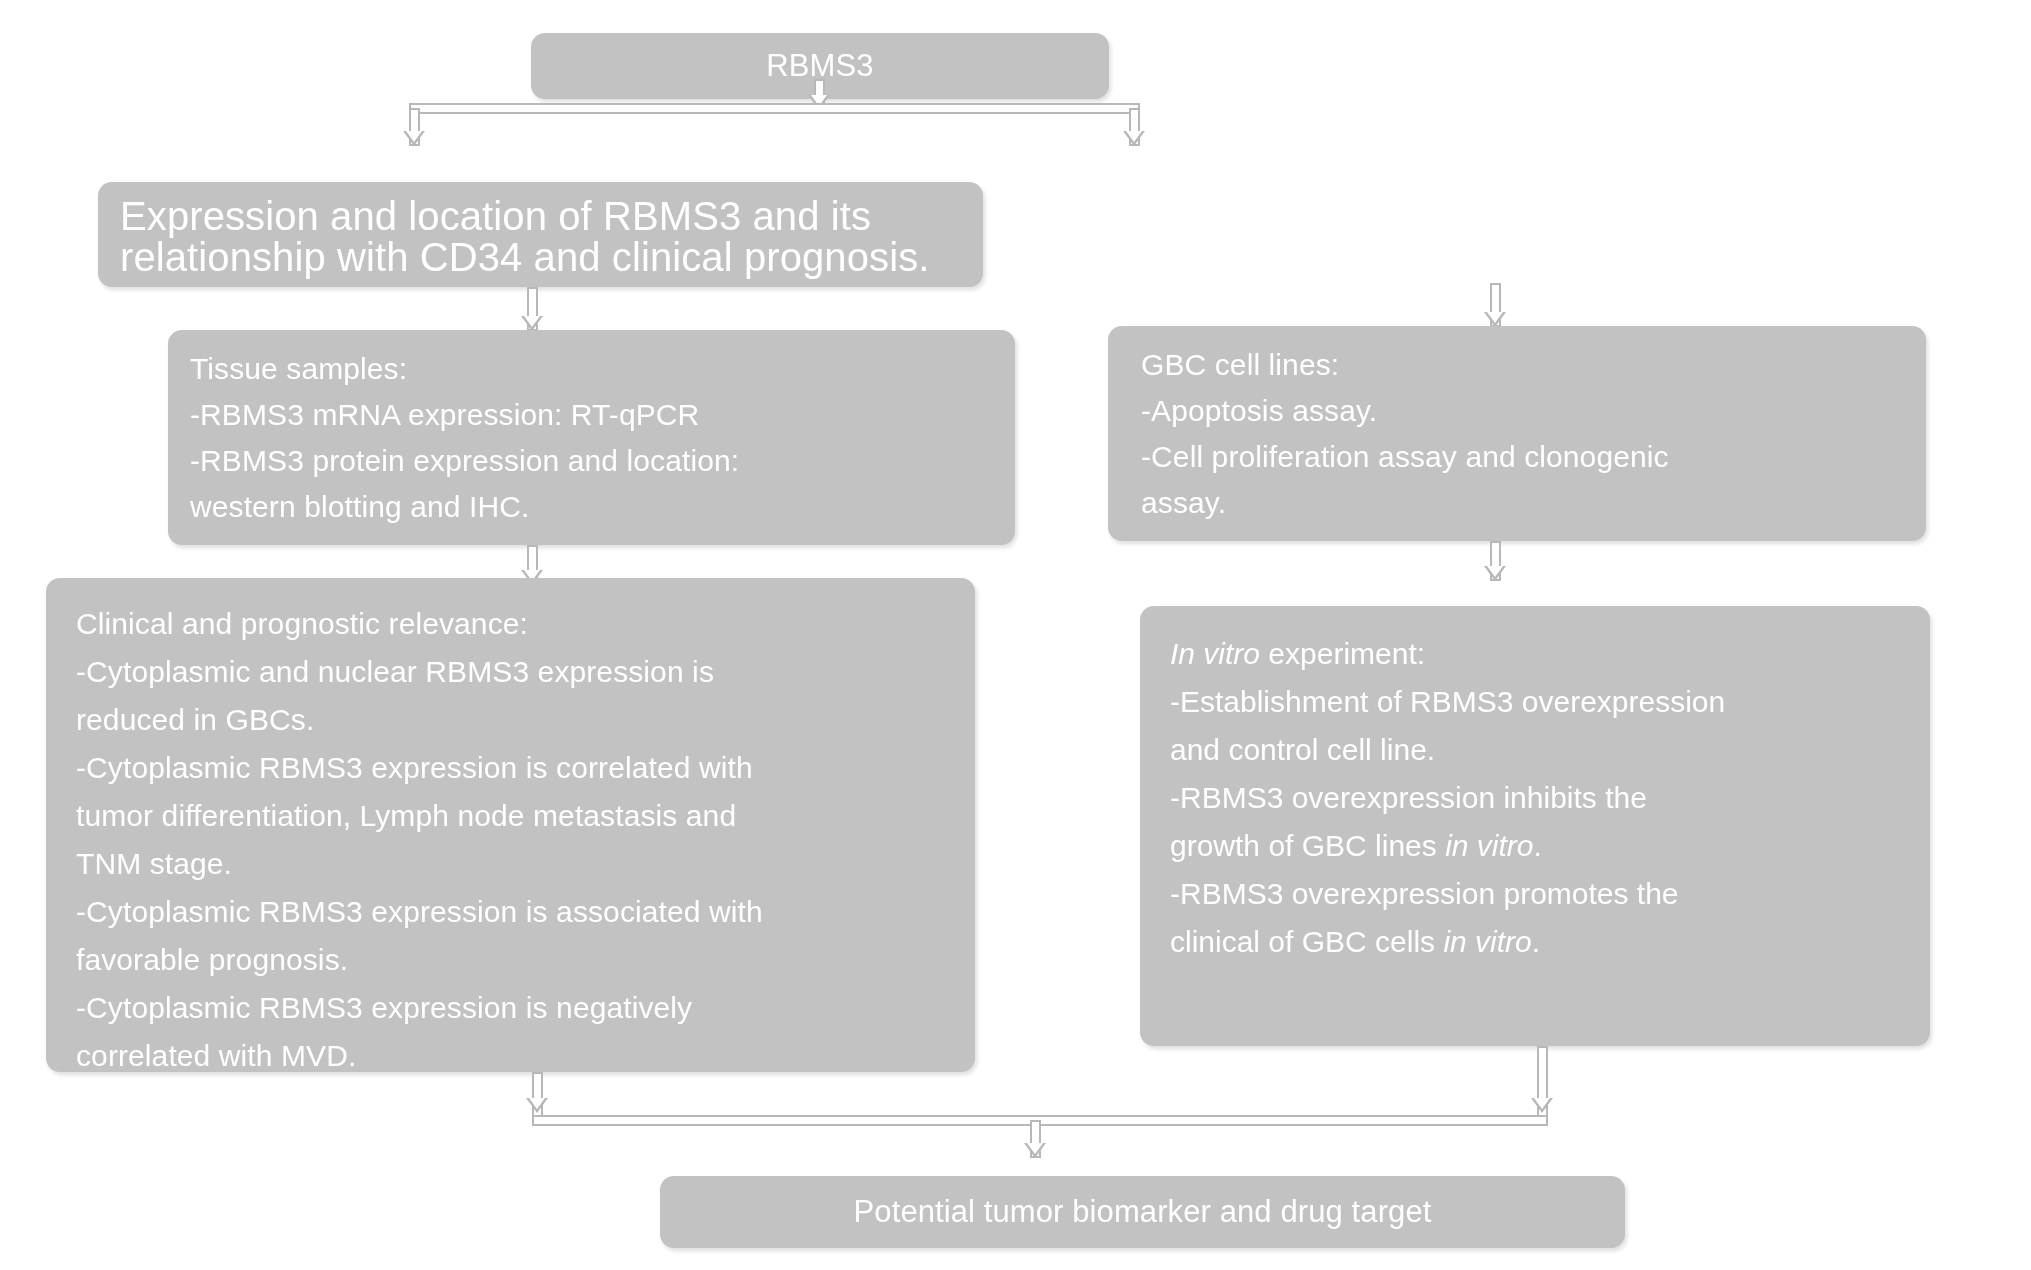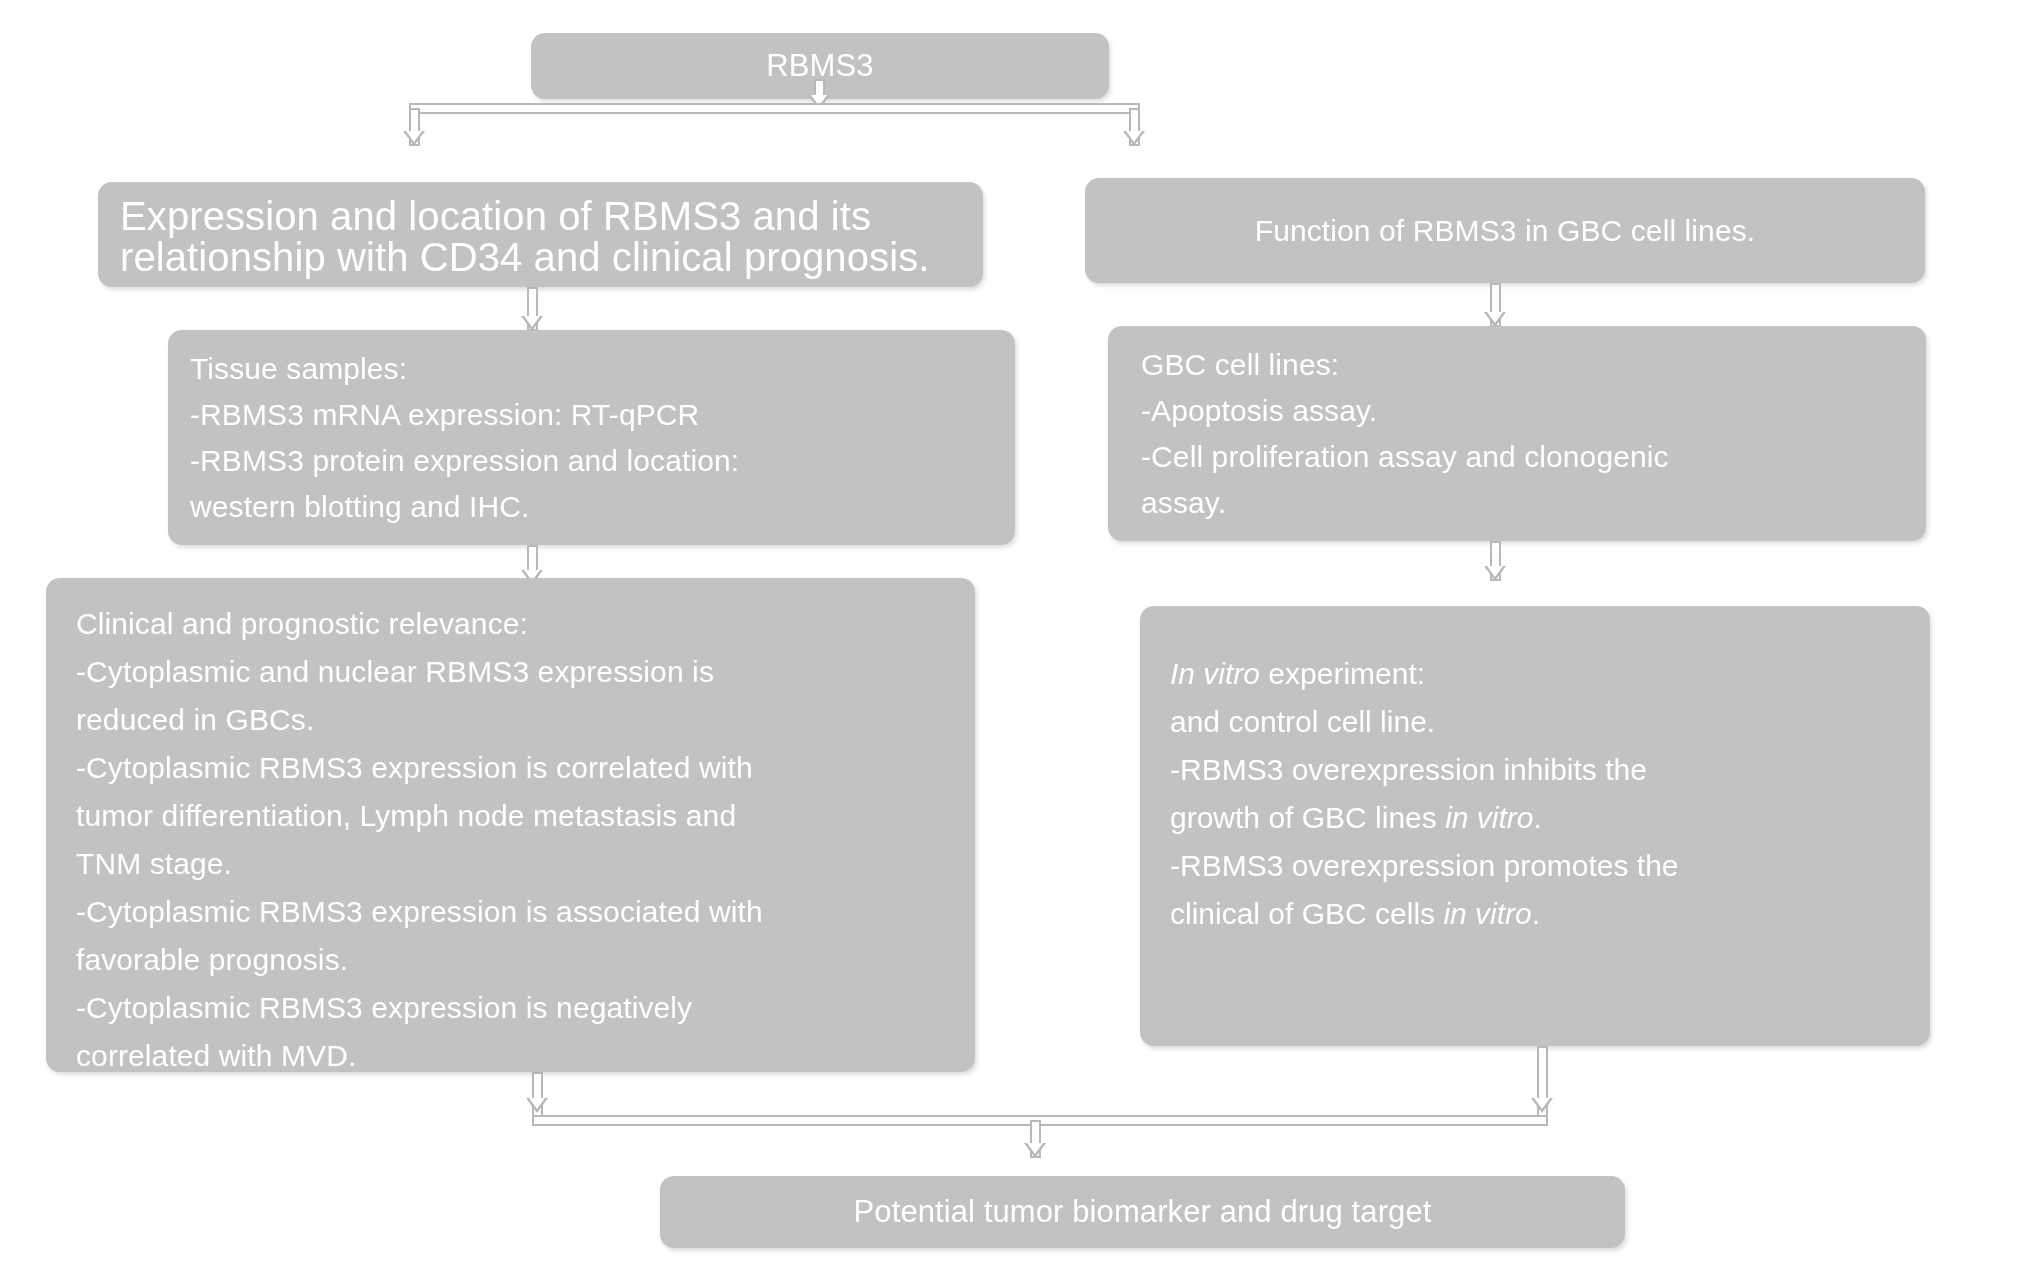--- a/index.html
+++ b/index.html
@@ -87,23 +87,20 @@
 
   <div class="conn v" style="left:1129px; top:108px; width:11px; height:38px;"></div>
   <div class="arrow" style="left:1123px; top:131px;"></div>
   <div class="arrow inner" style="left:1126px; top:131px;"></div>
 
   <div class="node left" style="left:98px; top:182px; width:885px; height:105px; padding:14px 22px 0 22px; font-size:40px; line-height:41px;">
     <span class="txt">Expression and location of RBMS3 and its
 relationship with CD34 and clinical prognosis.</span>
   </div>
 
-  <div class="node center" style="left:1085px; top:178px; width:840px; height:105px; font-size:30px;">
-    <span class="txt">Function of RBMS3 in GBC cell lines.</span>
-  </div>
 
   <div class="conn v" style="left:527px; top:287px; width:11px; height:44px;"></div>
   <div class="arrow" style="left:521px; top:316px;"></div>
   <div class="arrow inner" style="left:524px; top:316px;"></div>
 
   <div class="conn v" style="left:1490px; top:283px; width:11px; height:44px;"></div>
   <div class="arrow" style="left:1484px; top:312px;"></div>
   <div class="arrow inner" style="left:1487px; top:312px;"></div>
 
   <div class="node left" style="left:168px; top:330px; width:847px; height:215px; padding:16px 22px 0 22px; font-size:30px; line-height:46px;">
@@ -134,24 +131,25 @@
 reduced in GBCs.
 -Cytoplasmic RBMS3 expression is correlated with
 tumor differentiation, Lymph node metastasis and
 TNM stage.
 -Cytoplasmic RBMS3 expression is associated with
 favorable prognosis.
 -Cytoplasmic RBMS3 expression is negatively
 correlated with MVD.</span>
   </div>
 
-  <div class="node left" style="left:1140px; top:606px; width:790px; height:440px; padding:44px 24px 0 30px; font-size:30px; line-height:48px;">
+  <div class="node left" style="left:1140px; top:606px; width:790px; height:440px; padding:24px 24px 0 30px; font-size:30px; line-height:48px;">
     <div>
       <em class="ital">In vitro</em><span> experiment:</span>
     </div>
+    <div>-Establishment of RBMS3 overexpression</div>
     <div>and control cell line.</div>
     <div>-RBMS3 overexpression inhibits the</div>
     <div>
       <span>growth of GBC lines </span><em class="ital">in vitro</em><span>.</span>
     </div>
     <div>-RBMS3 overexpression promotes the</div>
     <div>
       <span>clinical of GBC cells </span><em class="ital">in vitro</em><span>.</span>
     </div>
   </div>

